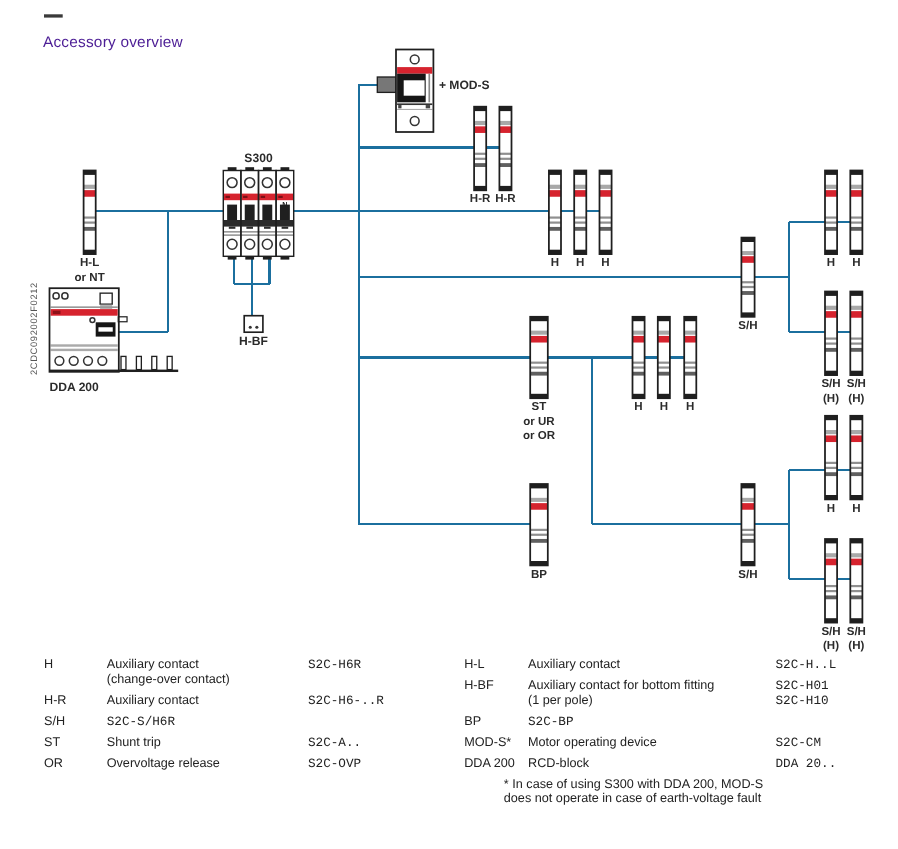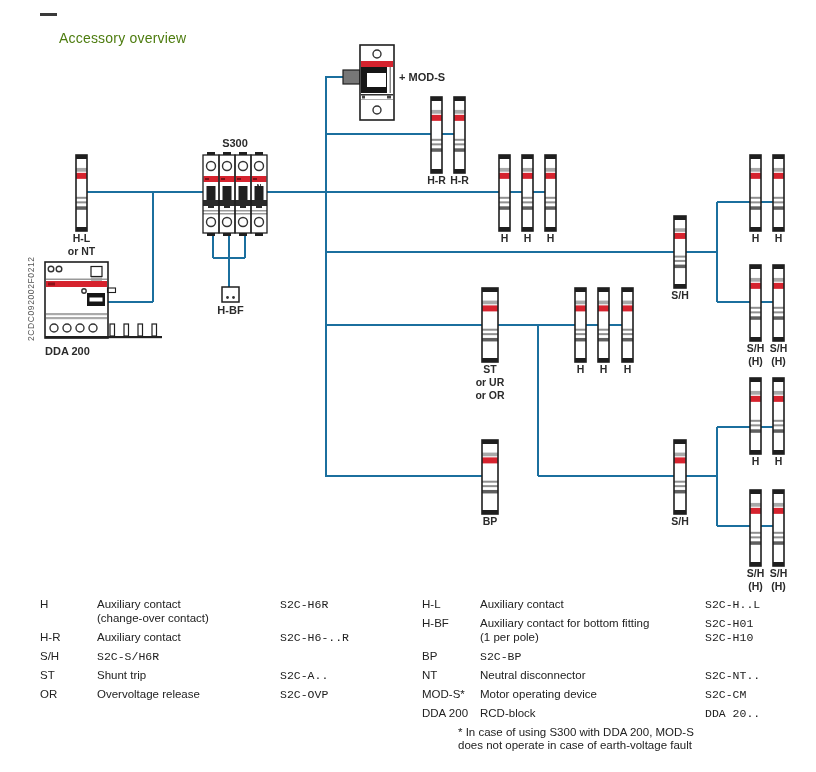--- a/index.html
+++ b/index.html
@@ -1,19 +1,19 @@
 <!DOCTYPE html>
 <html><head>
 <meta charset="utf-8">
 <style>
   html,body{margin:0;padding:0;background:#fff;}
   .page{position:relative;width:816px;height:772px;background:#fff;
         font-family:"Liberation Sans",sans-serif;color:#2b2b2b;overflow:hidden;}
   .title-dash{position:absolute;left:40px;top:13px;width:17px;height:3px;background:#3a3a3a;}
-  .page-title{position:absolute;left:39px;top:30px;font-size:14px;color:#4d7c0f;letter-spacing:.2px;margin-left:20px;}
+  .page-title{position:absolute;left:39px;top:30px;font-size:14px;color:#4c1d95;letter-spacing:.2px;}
   .diagram{position:absolute;left:0;top:0;width:816px;height:600px;}
   #diagram svg text{font-family:"Liberation Sans",sans-serif;}
   .lbl{font-weight:bold;font-size:10.5px;fill:#2b2b2b;}
   .big-lbl{font-weight:bold;font-size:11px;fill:#2b2b2b;}
   .id-text{font-size:8.5px;fill:#555;letter-spacing:.6px;}
   .legend-col{position:absolute;top:598px;font-size:11.5px;line-height:13.5px;color:#222;}
   .legend-left{left:40px;width:372px;}
   .legend-right{left:422px;width:386px;}
   .legend-row{display:flex;margin-bottom:5.5px;}
   .legend-left .term{width:57px;flex:none;}
@@ -433,29 +433,20 @@
           <div>S2C-H10</div>
         </div>
       </div>
       <div class="legend-row">
         <div class="term">BP</div>
         <div class="code">
           <div>S2C-BP</div>
         </div>
       </div>
       <div class="legend-row">
-        <div class="term">NT</div>
-        <div class="desc">
-          <div>Neutral disconnector</div>
-        </div>
-        <div class="code">
-          <div>S2C-NT..</div>
-        </div>
-      </div>
-      <div class="legend-row">
         <div class="term">MOD-S*</div>
         <div class="desc">
           <div>Motor operating device</div>
         </div>
         <div class="code">
           <div>S2C-CM</div>
         </div>
       </div>
       <div class="legend-row">
         <div class="term">DDA 200</div>

